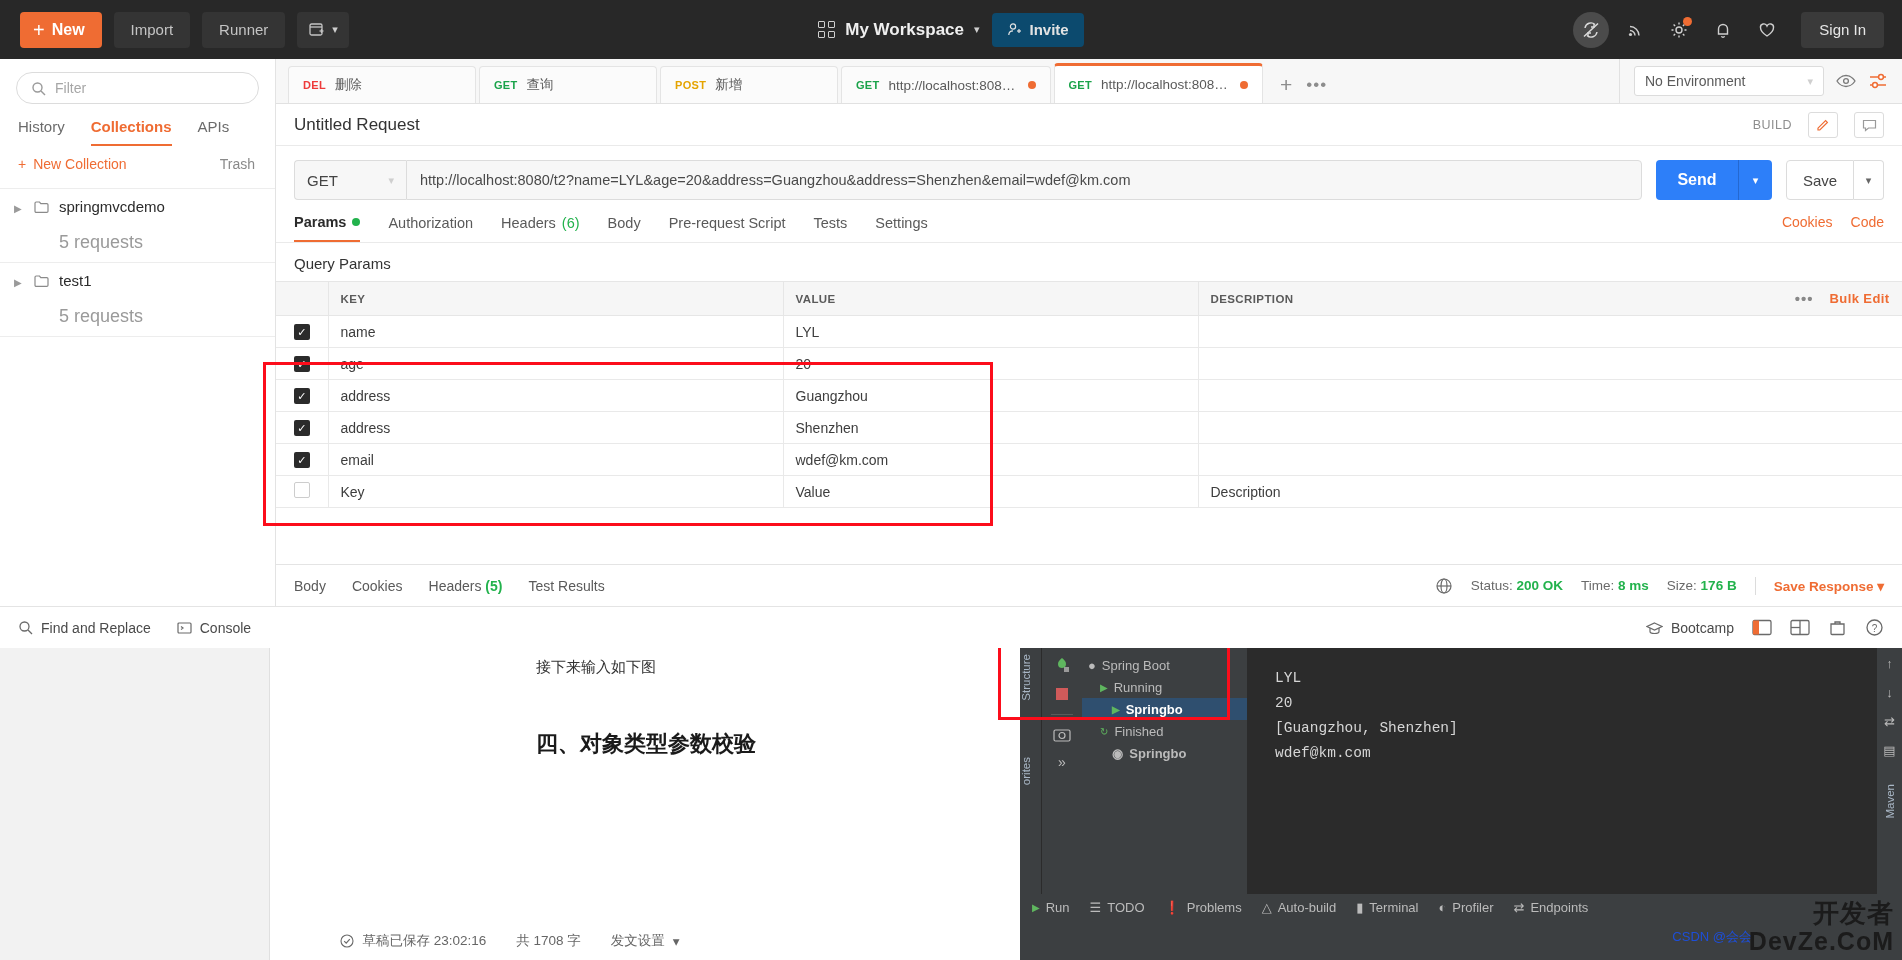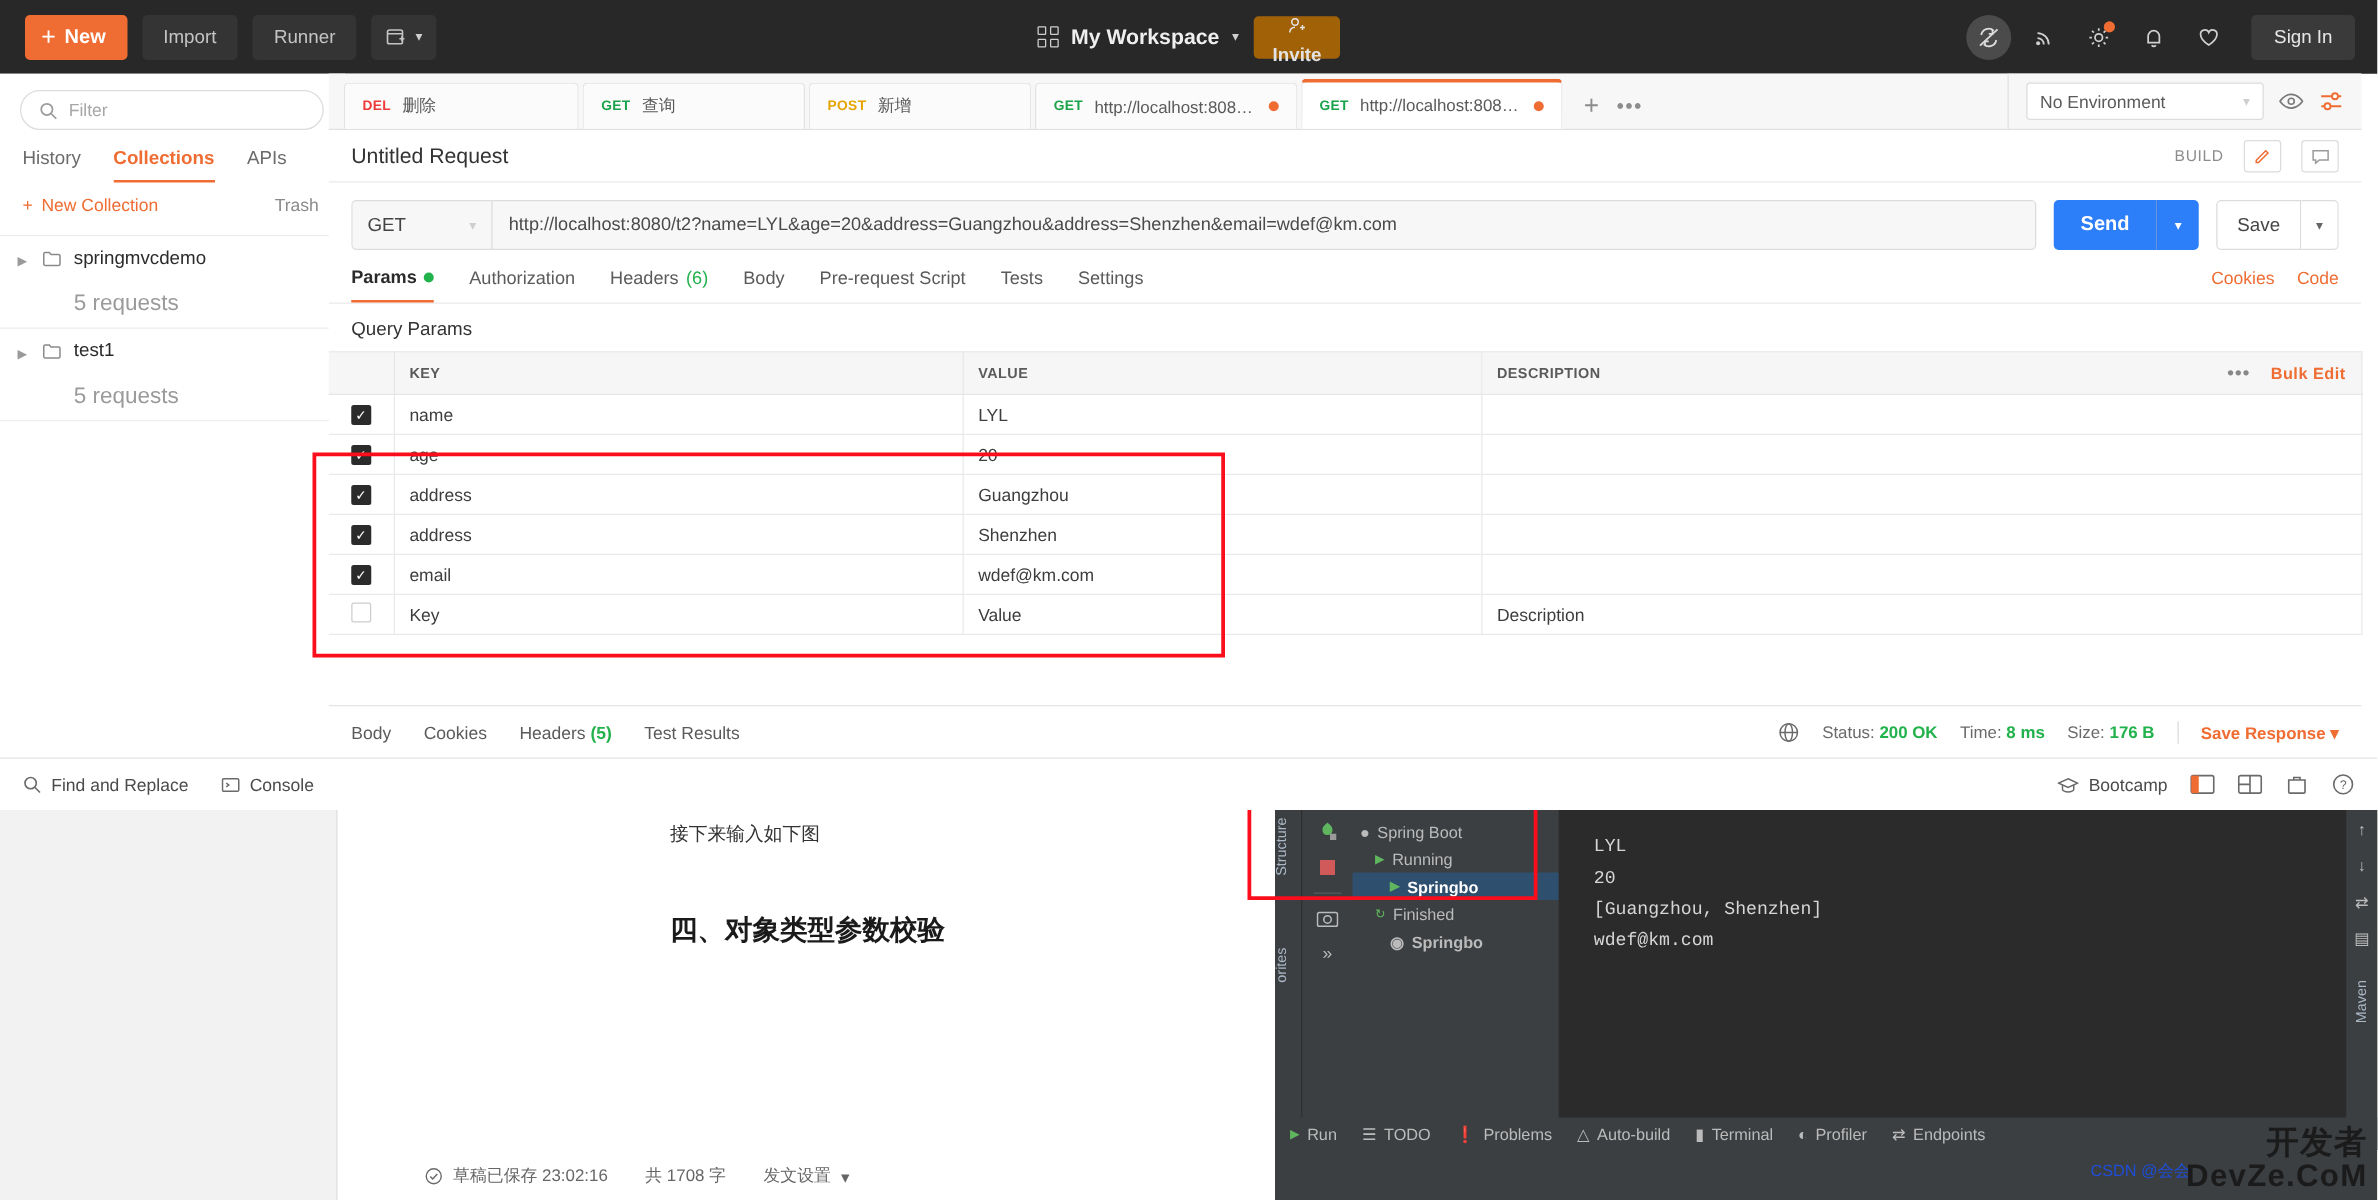--- a/index.html
+++ b/index.html
@@ -32,23 +32,23 @@
     display: flex; align-items: center; justify-content: center; gap: 12px;
   }
   .ws-name {
     display: flex; align-items: center; gap: 10px; color: #efefef;
     font-size: 17px; font-weight: bold; cursor: pointer;
   }
   .grid-ico { display: grid; grid-template-columns: 7px 7px; grid-gap: 3px; }
   .grid-ico i { display: block; width: 7px; height: 7px; border: 1.5px solid #cfcfcf; border-radius: 1px; }
   .chev { font-size: 11px; color: #cfcfcf; font-weight: normal; }
   .btn-invite {
-    height: 34px; background: #a16207; color: #e3e3e3; border-radius: 4px;
+    height: 34px; background: #0c4a6e; color: #e3e3e3; border-radius: 4px;
     display: flex; align-items: center; gap: 8px; padding: 0 15px;
-    font-size: 15px; font-weight: bold; cursor: pointer; flex-direction: column;
+    font-size: 15px; font-weight: bold; cursor: pointer;
   }
   .right-icons {
     position: absolute; right: 18px; top: 0; height: 59px;
     display: flex; align-items: center; gap: 8px;
   }
   .ic-btn {
     width: 36px; height: 36px; border-radius: 50%; display: flex;
     align-items: center; justify-content: center; cursor: pointer; position: relative;
   }
   .ic-btn.on { background: #4b4b4b; }
@@ -91,21 +91,21 @@
     display: flex; align-items: flex-start; gap: 9px; padding: 9px 14px;
     border-top: 1px solid #ededed; cursor: pointer;
   }
   .coll-item:last-child { border-bottom: 1px solid #ededed; }
   .arrow-r { color: #9a9a9a; font-size: 10px; padding-top: 5px; width: 11px; }
   .folder-ico { padding-top: 2px; }
   .coll-text .t1 { font-size: 15px; color: #2b2b2b; }
   .coll-text .t2 { font-size: 18px; color: #9a9a9a; margin-top: 17px; }
 
   
-  .main { position: absolute; left: 263px; top: 59px; width: 1626px; height: 547px; background: #fff; }
+  .main { position: absolute; left: 276px; top: 59px; width: 1626px; height: 547px; background: #fff; }
 
   .tabstrip {
     height: 45px; background: #f7f7f7; border-bottom: 1px solid #e1e1e1;
     display: flex; align-items: flex-end; padding-left: 12px;
   }
   .rtab {
     height: 37px; min-width: 180px; background: #fbfbfb; border: 1px solid #e4e4e4;
     border-bottom: none; border-radius: 4px 4px 0 0; margin-right: 3px;
     display: flex; align-items: center; gap: 9px; padding: 0 14px;
     font-size: 13.5px; color: #5a5a5a; cursor: pointer; position: relative;

